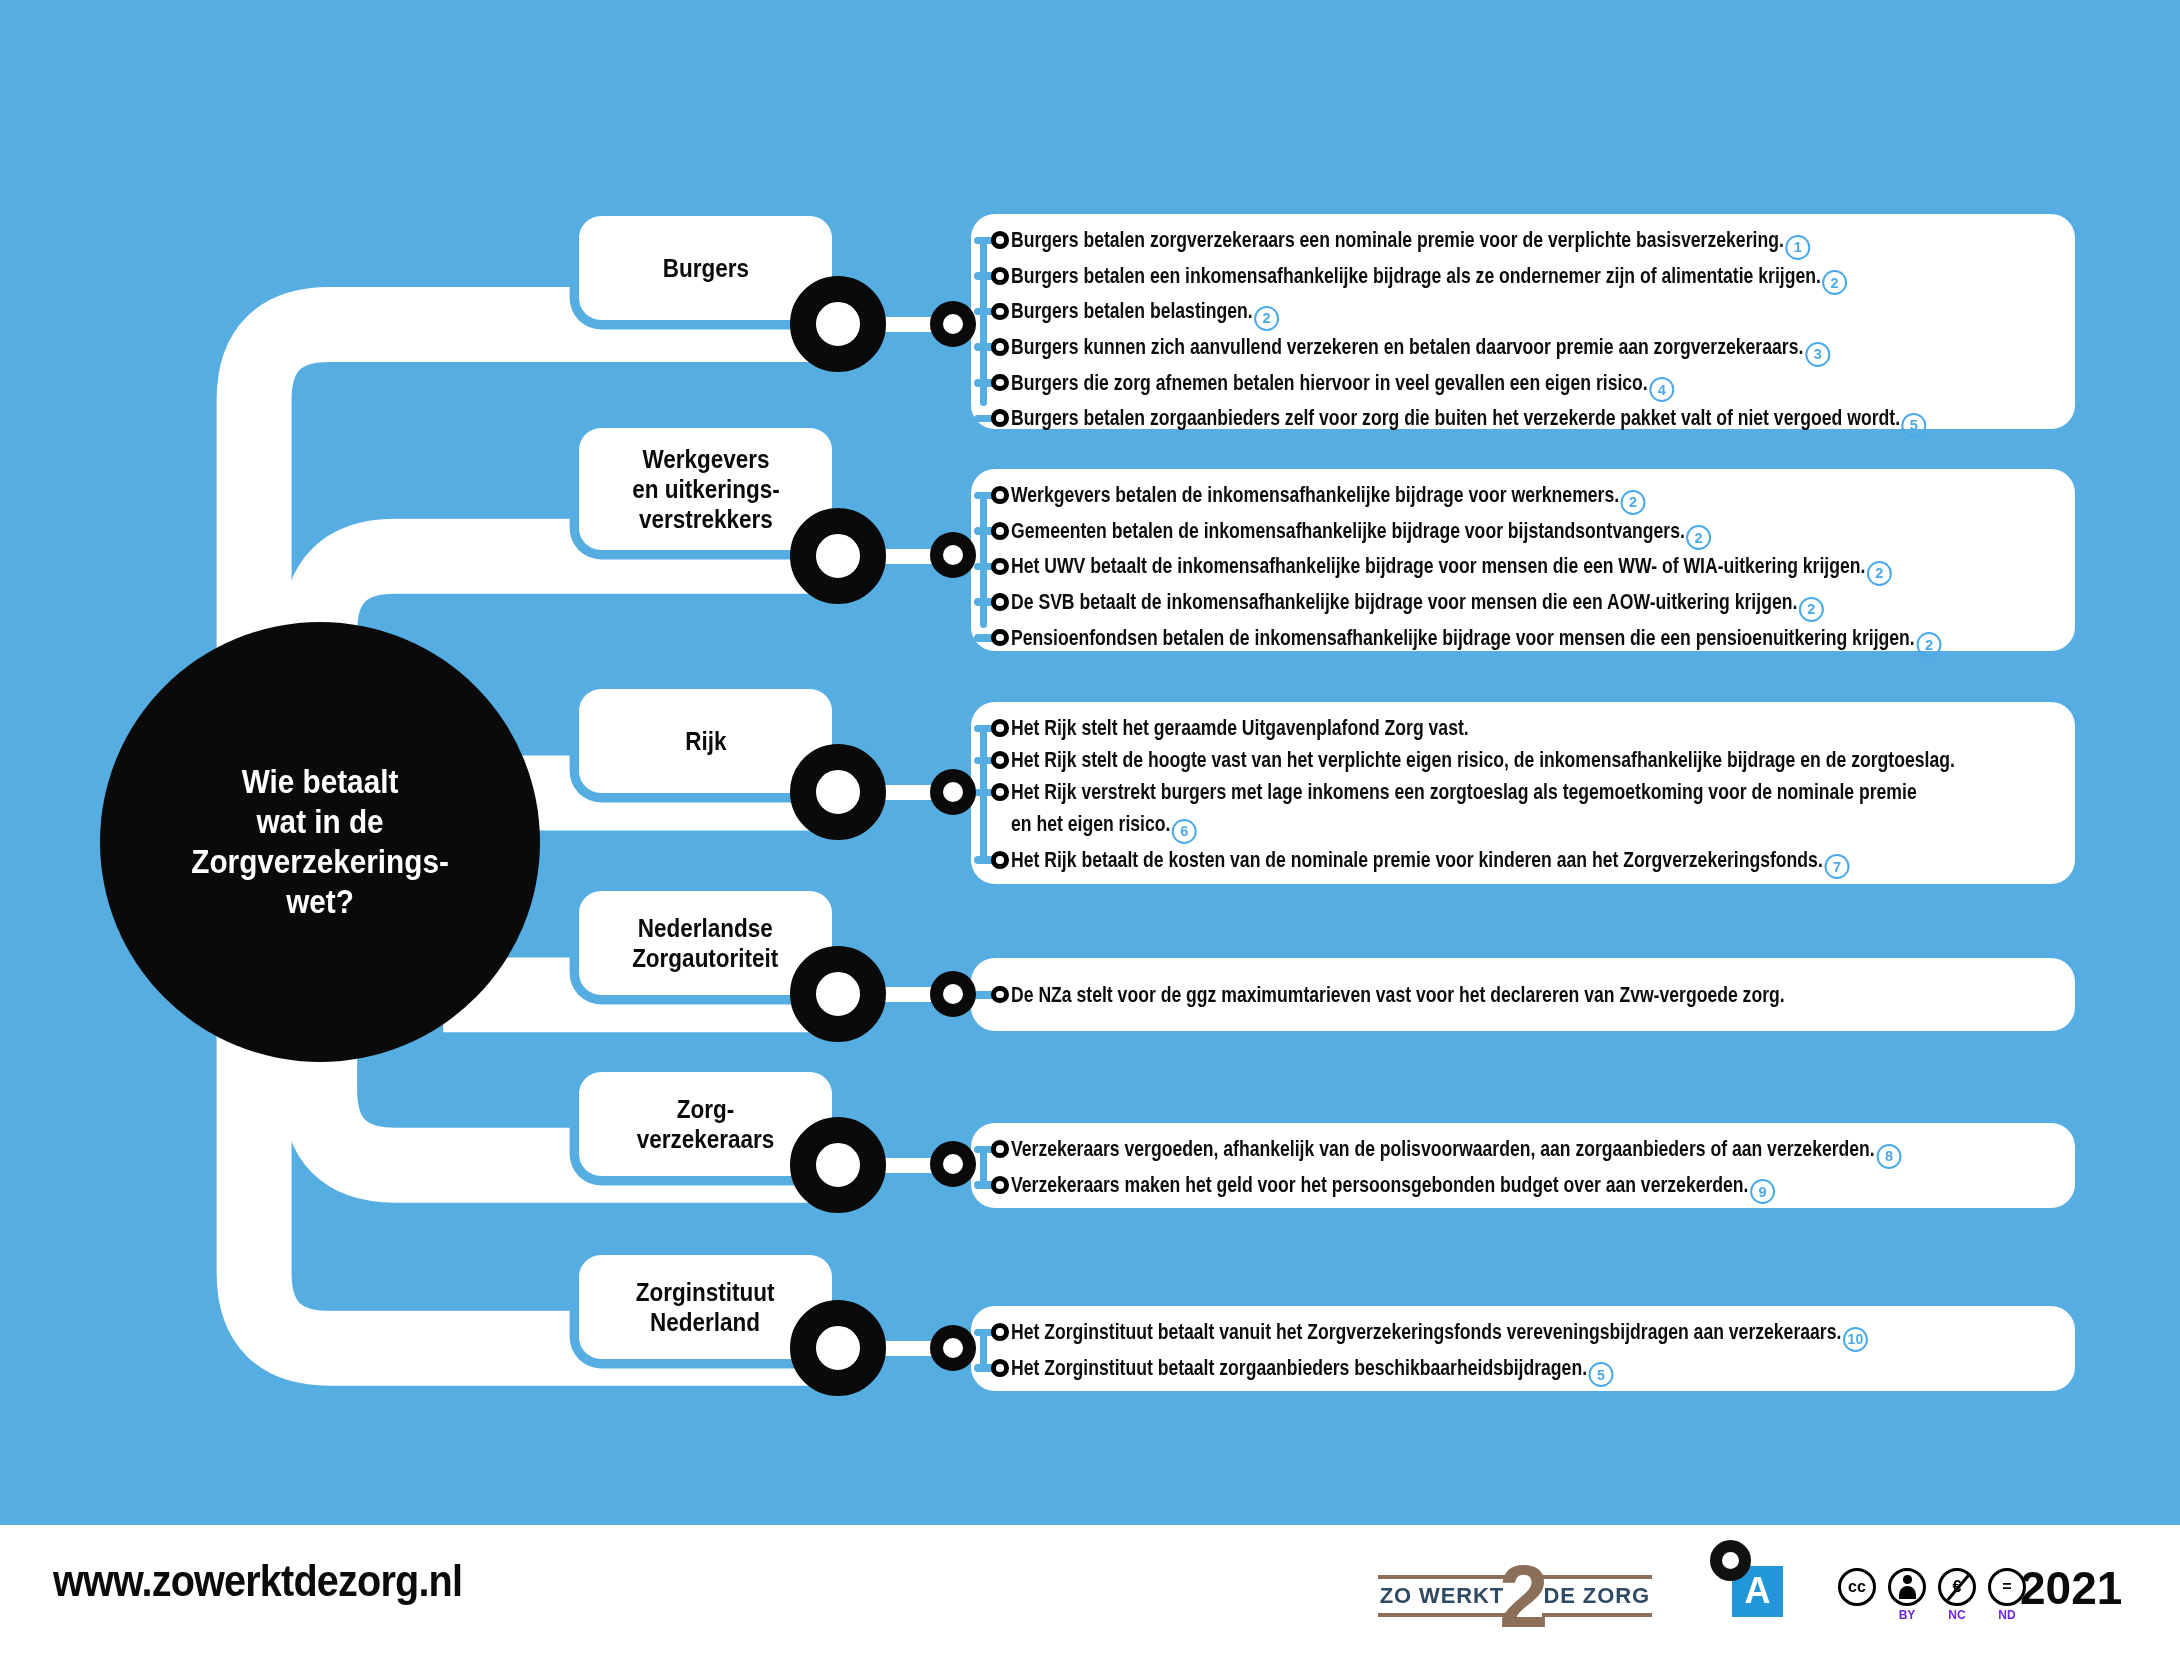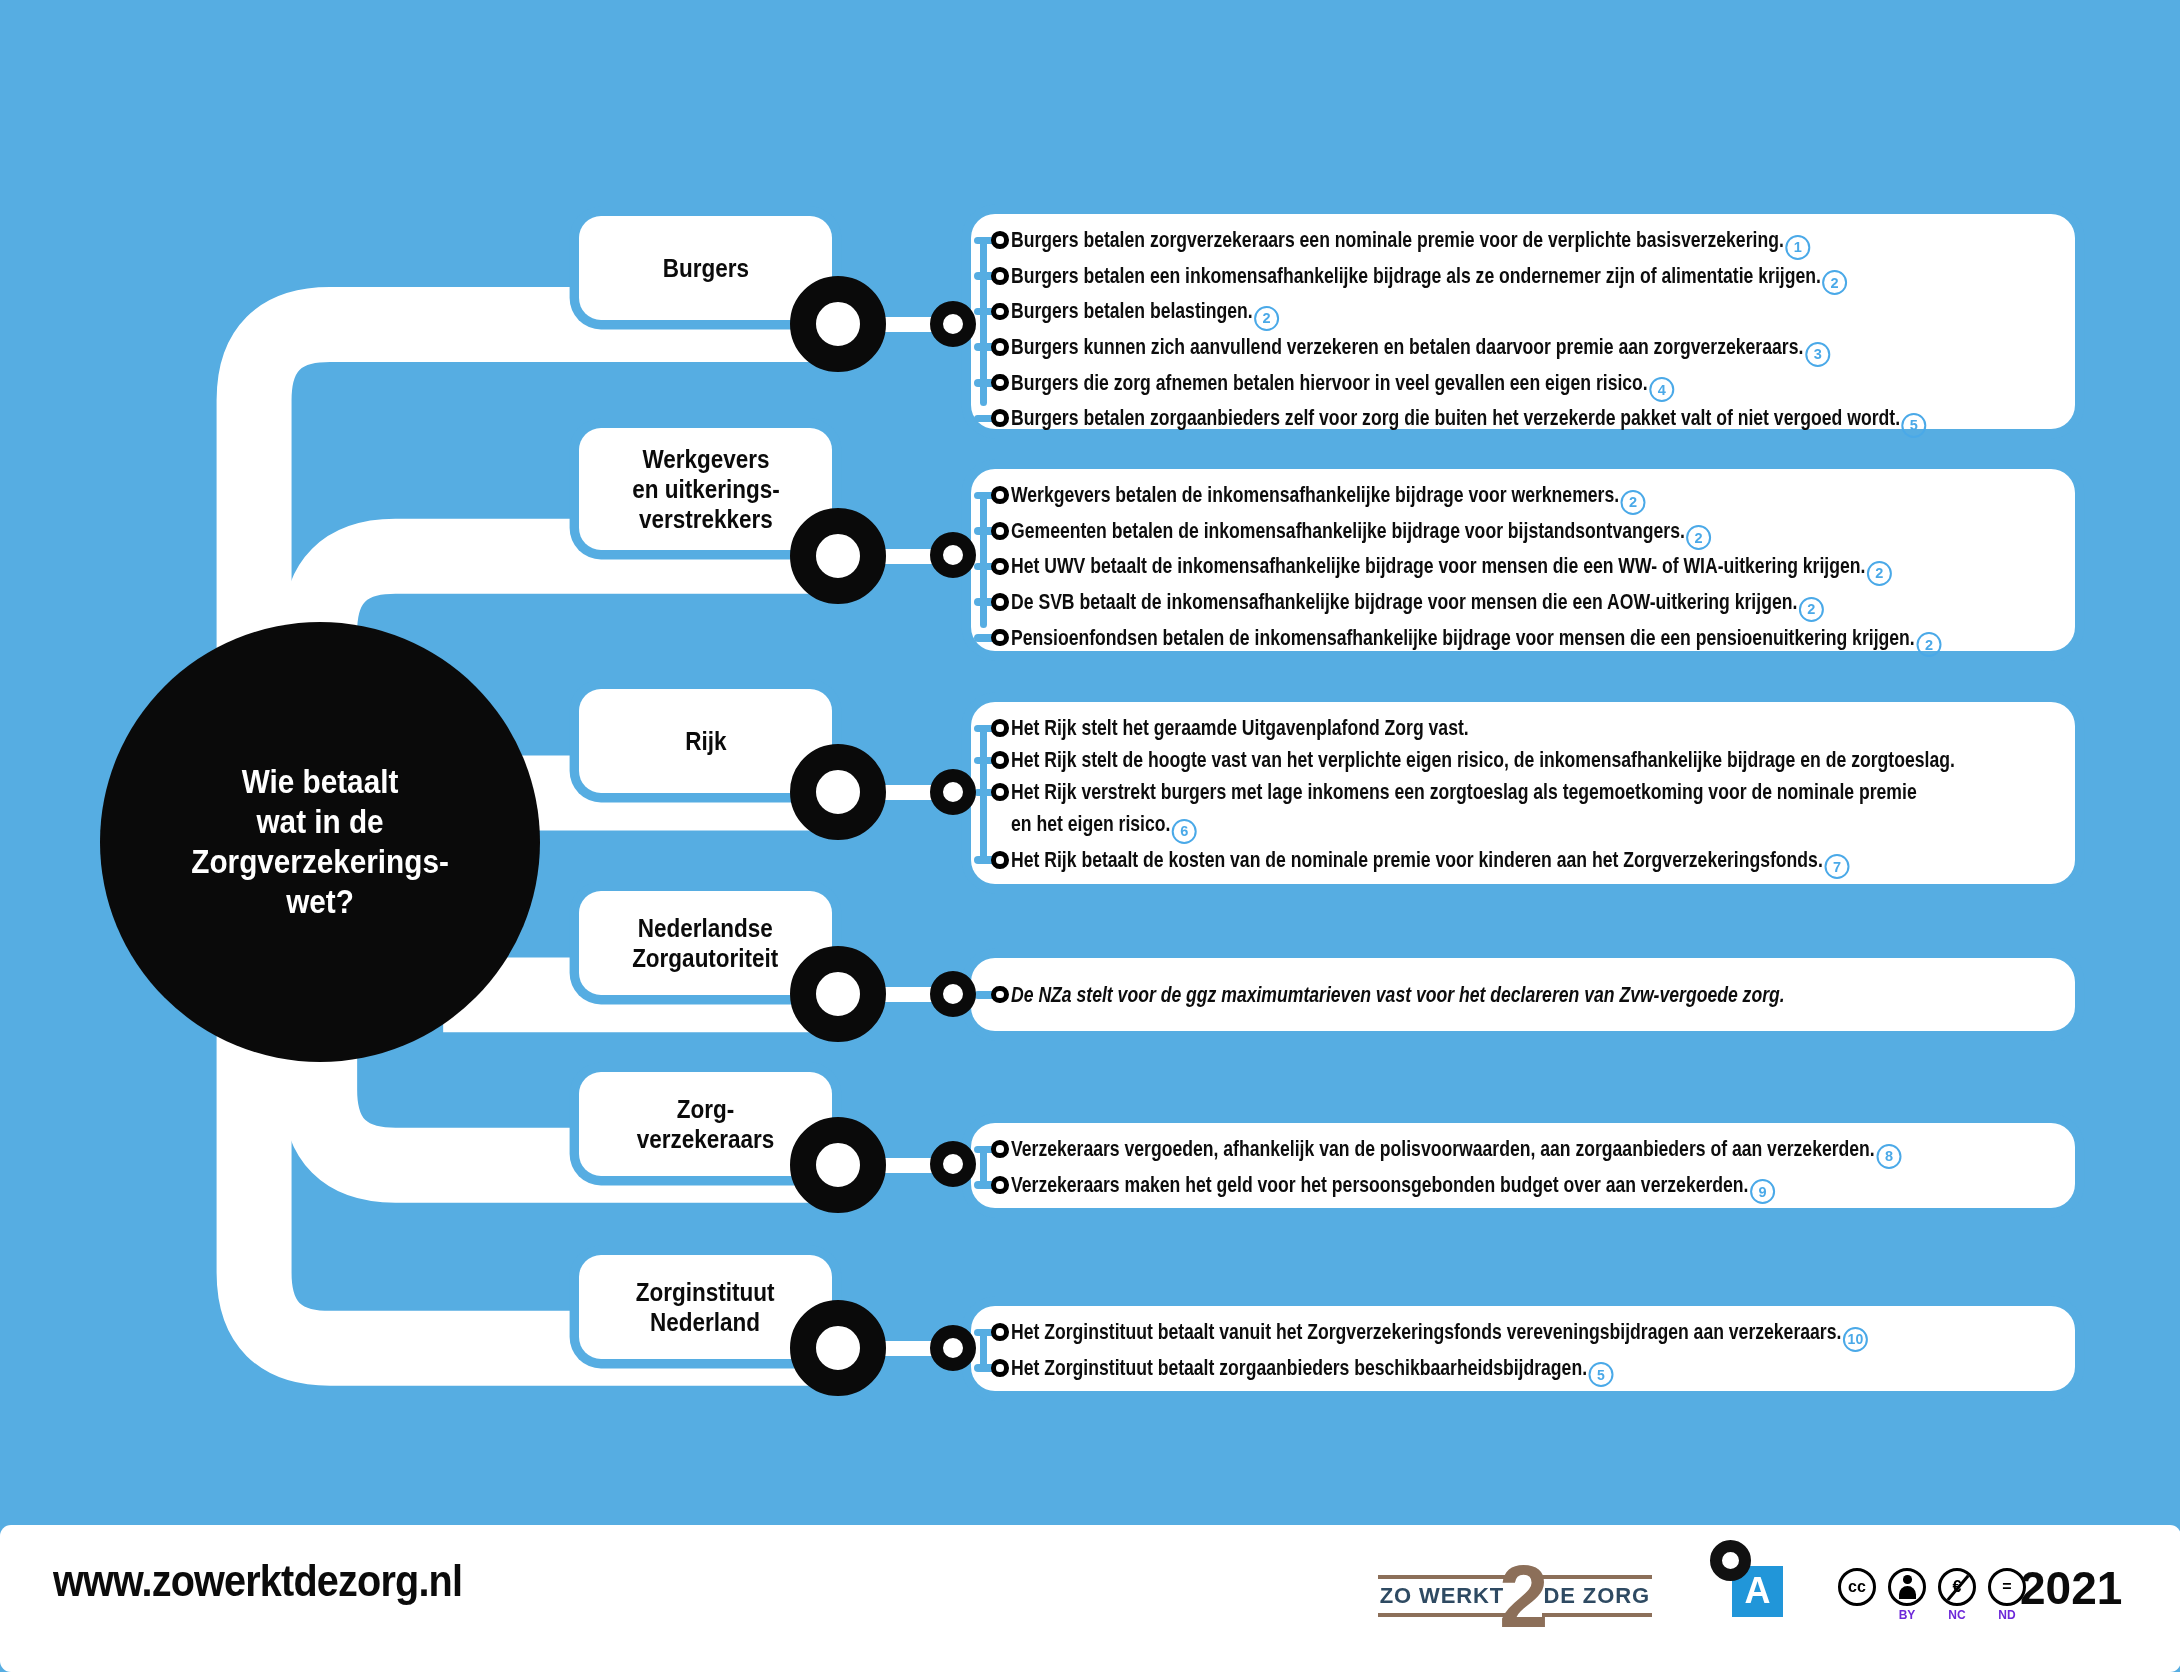--- a/index.html
+++ b/index.html
@@ -26,36 +26,36 @@
   .donut-big{position:absolute;left:790px;width:44px;height:44px;border:26.4px solid #0a0a0a;
        border-radius:50%;background:#fff;z-index:4;}
   .donut-small{position:absolute;left:930px;width:20.4px;height:20.4px;border:13.6px solid #0a0a0a;
        border-radius:50%;background:#fff;z-index:4;}
 
   
   .list{position:absolute;left:971px;width:1104px;background:#fff;border-radius:24px;
        box-shadow:0 0 0 9.4px #56ADE2;z-index:3;}
   .list ul{list-style:none;margin:0;padding:10.2px 0;}
   .list.center{display:flex;align-items:center;}
-  .list.center ul{padding:0;width:100%;font-style:italic;}
+  .list.center ul{padding:0;width:100%;}
   .list li{position:relative;padding-left:40px;line-height:32px;font-size:22px;font-weight:700;
        color:#0d0d0d;white-space:pre;}
   .list li::before{content:"";position:absolute;left:3.4px;top:12.4px;width:25.6px;height:7.7px;
        background:#56ADE2;border-radius:4.3px;}
   .list li::after{content:"";position:absolute;left:20.4px;top:7.2px;width:7.7px;height:7.7px;
        border:5.1px solid #000;border-radius:50%;background:#fff;}
   .spine{position:absolute;left:8.5px;width:7.7px;background:#56ADE2;border-radius:4.3px;}
   .t{display:inline-block;transform:scaleX(0.8);transform-origin:0 50%;}
   .num{display:inline-flex;width:21px;height:21px;border:2.6px solid #4AA9E8;border-radius:50%;
        color:#4AA9E8;font-size:14.5px;font-weight:700;align-items:center;justify-content:center;
        margin-left:5.1px;vertical-align:-5.1px;transform:scaleX(1.25);letter-spacing:0;}
   .num.two{font-size:14px;}
 
   
-  .footer{position:absolute;left:0;top:1525px;width:2181px;height:147px;background:#fff;z-index:5;border-radius:11px;}
+  .footer{position:absolute;left:0;top:1525px;width:2181px;height:147px;background:#fff;z-index:5;}
   .url{position:absolute;left:53px;top:31px;font-size:44px;font-weight:700;color:#0b0b0b;
        transform:scaleX(0.9);transform-origin:0 0;letter-spacing:-0.9px;}
   .zwdz{position:absolute;left:1378px;top:41px;display:flex;align-items:center;}
   .zwdz .part{display:flex;flex-direction:column;gap:5px;}
   .zwdz .bar{height:4.3px;background:#8C6F59;}
   .zwdz .word{font-weight:700;font-size:22px;color:#2E4A62;letter-spacing:0.9px;line-height:24px;padding:0 1.7px;}
   .zwdz .two{font-size:89px;font-weight:700;color:#8C6F59;line-height:60px;margin:0 -6.8px;z-index:1;}
   .alogo{position:absolute;left:1710px;top:15.3px;width:94px;height:94px;}
   .alogo .sq{position:absolute;left:22px;top:25.6px;width:51px;height:51px;background:#2196D9;
        display:flex;align-items:center;justify-content:center;color:#fff;font-weight:700;font-size:36px;}

